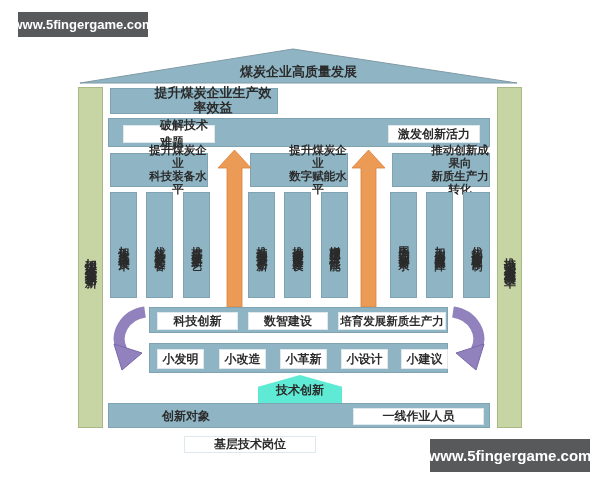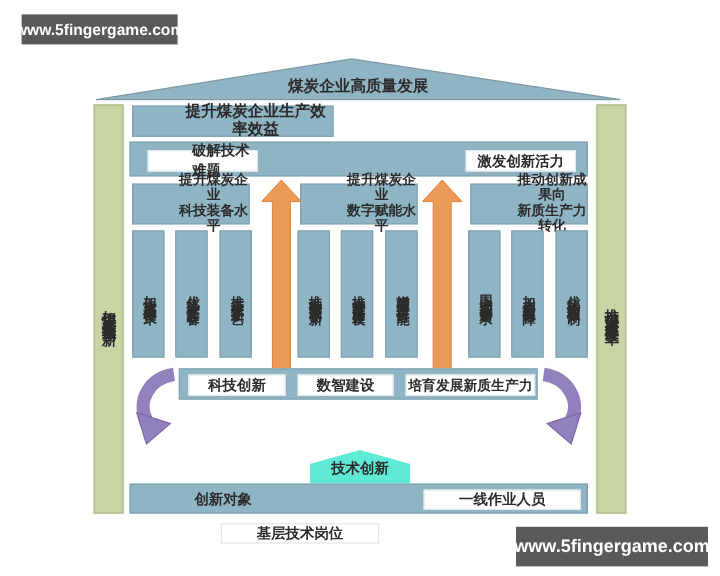--- a/index.html
+++ b/index.html
@@ -116,20 +116,27 @@
       <polygon points="16.5,0 33,18 24,18 24,157 9,157 9,18 0,18" fill="#ec9b57" stroke="#d9813a" stroke-width="0.8"></polygon>
     </svg>
   </div>
 
   <div class="abs teal" style="left:149px;top:307px;width:299px;height:26px;font-family:Liberation Serif, serif;">
     <div class="white-box" style="left:7px;top:4px;width:81px;height:18px;font-size:12px;">科技创新</div>
     <div class="white-box" style="left:98px;top:4px;width:80px;height:18px;font-size:12px;">数智建设</div>
     <div class="white-box" style="left:188px;top:4px;width:108px;height:18px;font-size:11.5px;">培育发展新质生产力</div>
   </div>
 
+  <div class="abs teal" style="left:149px;top:343px;width:299px;height:30px;">
+    <div class="white-box" style="left:7px;top:5px;width:47px;height:20px;font-size:12px;">小发明</div>
+    <div class="white-box" style="left:69px;top:5px;width:47px;height:20px;font-size:12px;">小改造</div>
+    <div class="white-box" style="left:130px;top:5px;width:47px;height:20px;font-size:12px;">小革新</div>
+    <div class="white-box" style="left:191px;top:5px;width:47px;height:20px;font-size:12px;">小设计</div>
+    <div class="white-box" style="left:251px;top:5px;width:47px;height:20px;font-size:12px;">小建议</div>
+  </div>
 
   <div class="abs" style="left:112px;top:306px;">
     <svg width="36" height="66" viewBox="0 0 36 66">
       <path d="M33 6 C 12 9 2 29 10 44" fill="none" stroke="#9182be" stroke-width="11"></path>
       <polygon points="2,38 30,47 10,64" fill="#9182be" stroke="#7a68a8" stroke-width="1"></polygon>
     </svg>
   </div>
   <div class="abs" style="left:450px;top:306px;transform:scaleX(-1);">
     <svg width="36" height="66" viewBox="0 0 36 66">
       <path d="M33 6 C 12 9 2 29 10 44" fill="none" stroke="#9182be" stroke-width="11"></path>

